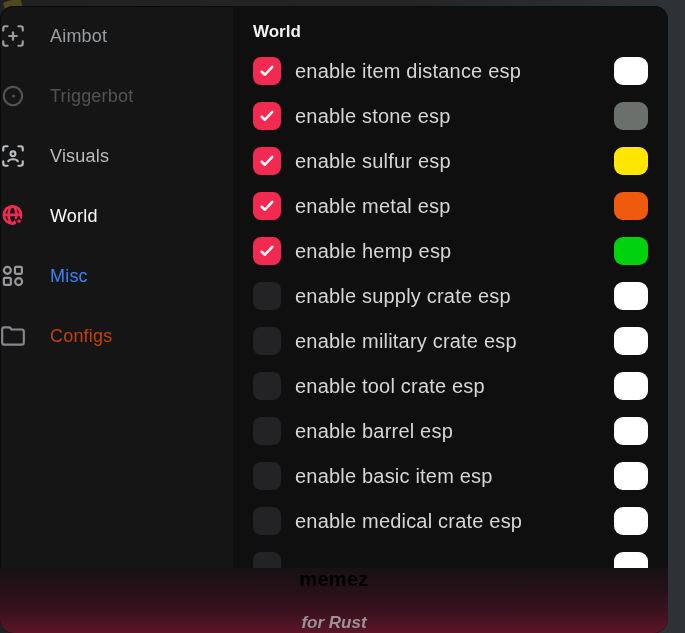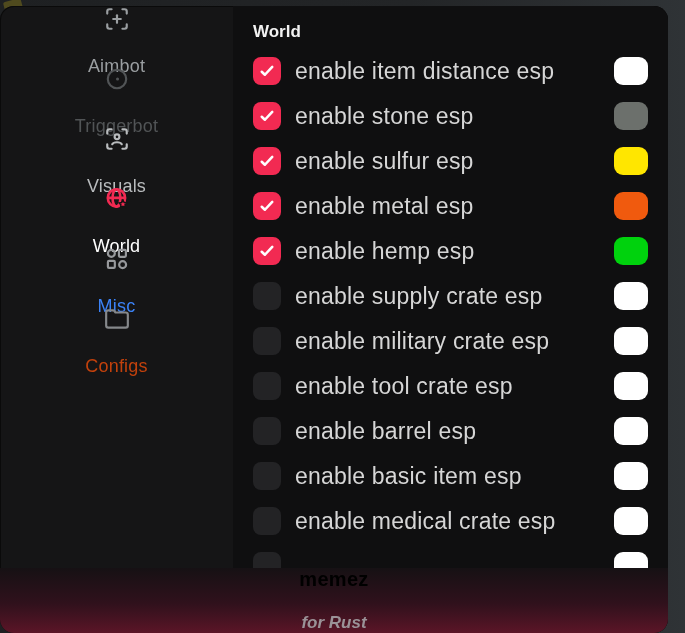--- a/index.html
+++ b/index.html
@@ -12,40 +12,40 @@
   .bg-sliver{position:absolute;left:4px;top:0;width:18px;height:11px;background:#4f4a1e;transform:rotate(-15deg);border-radius:2px;}
   .window{
     position:absolute;left:0;top:6px;width:668px;height:627px;
     background:#151516;border-radius:14px;overflow:hidden;
     box-shadow:0 0 0 1px #0a0a0a inset;
   }
   
   .sidebar{position:absolute;left:0;top:0;width:233px;bottom:65px;}
   .side-item{
     display:flex;align-items:center;height:60px;gap:24px;
-    cursor:pointer;user-select:none;flex-direction:column;
+    cursor:pointer;user-select:none;
   }
   .side-item .icon{width:26px;height:26px;flex:0 0 26px;display:flex;align-items:center;justify-content:center;}
   .side-item .icon svg{width:26px;height:26px;}
   .side-item .lbl{font-size:18px;font-weight:500;letter-spacing:.2px;}
   
   .panel{
     position:absolute;left:233px;top:0;right:0;height:562px;
     background:#0f0f10;border-radius:0 14px 0 0;overflow:hidden;
     padding:16px 20px 0 20px;box-sizing:border-box;
   }
   .panel-title{font-size:17px;font-weight:700;color:#f2f2f2;line-height:20px;margin-bottom:15px;}
   .row{display:flex;align-items:center;height:28px;margin-bottom:17px;}
   .checkbox{
     width:28px;height:28px;border-radius:8px;flex:0 0 28px;
     background:#232325;display:flex;align-items:center;justify-content:center;cursor:pointer;
   }
   .checkbox svg{width:18px;height:18px;display:none;}
   .checkbox.checked svg{display:block;}
-  .row .rlbl{margin-left:14px;font-size:23px;color:#d6d6d6;letter-spacing:.2px;}
+  .row .rlbl{margin-left:14px;font-size:20px;color:#d6d6d6;letter-spacing:.2px;}
   .swatch{margin-left:auto;width:34px;height:28px;border-radius:9px;cursor:pointer;}
   
   .footer{
     position:absolute;left:0;right:0;bottom:0;height:65px;
     background:linear-gradient(180deg,#161114 0%,#30111c 55%,#5b1527 100%);
     display:flex;align-items:center;justify-content:space-between;
     padding:0 28px;box-sizing:border-box;flex-direction:column;
   }
   .brand{font-size:20px;font-weight:800;letter-spacing:.3px;}
   .tagline{font-size:17px;font-weight:700;font-style:italic;color:#9a9297;}

